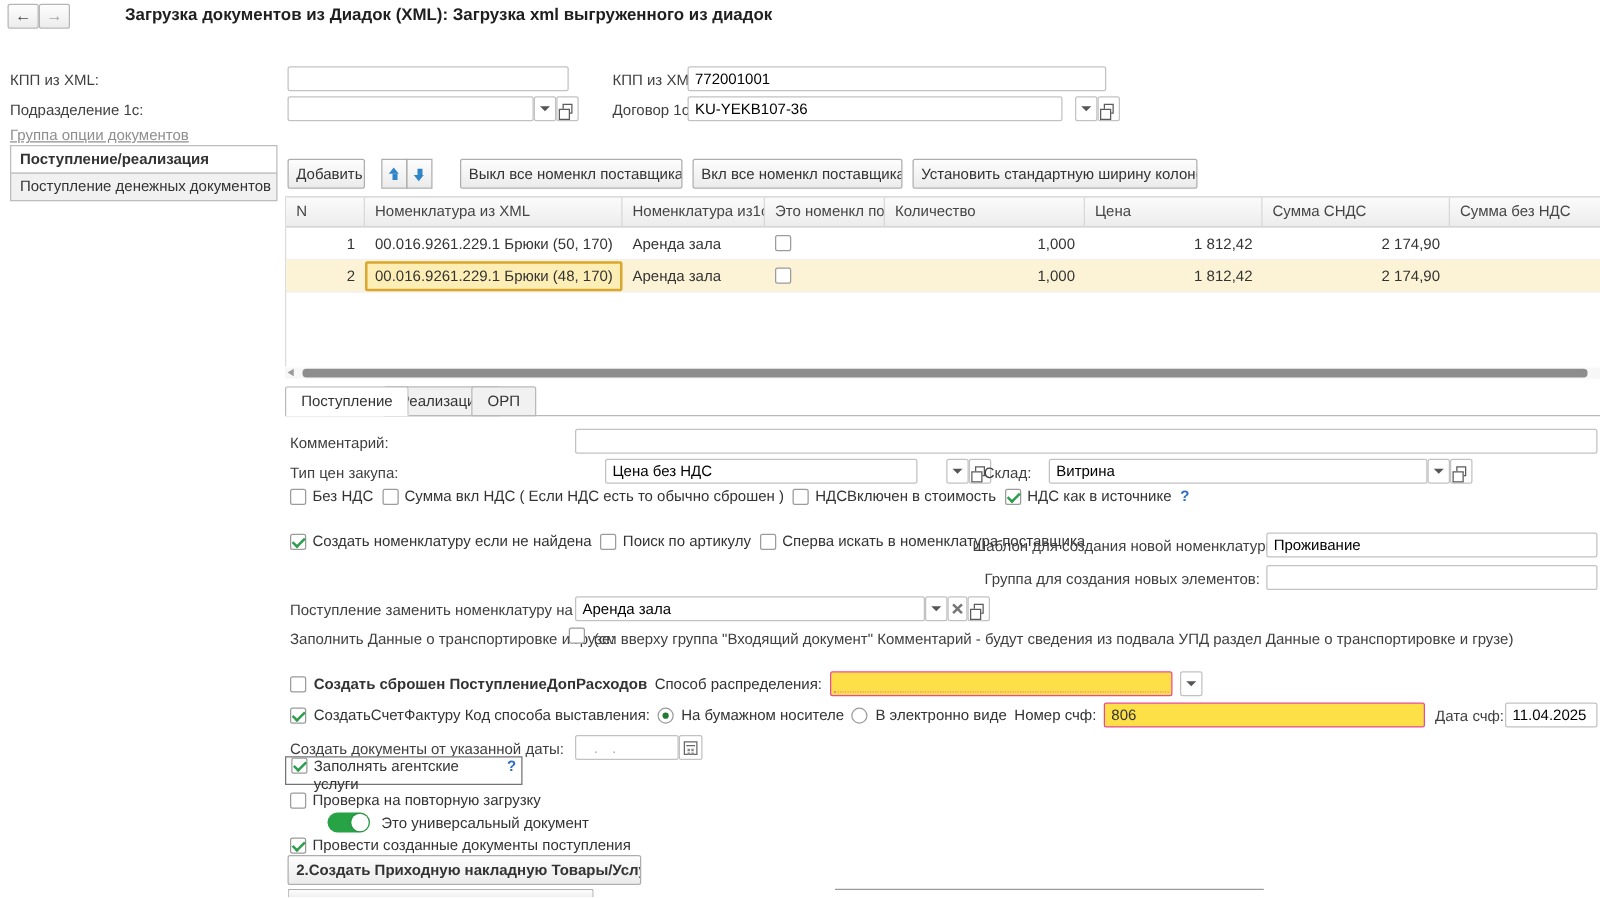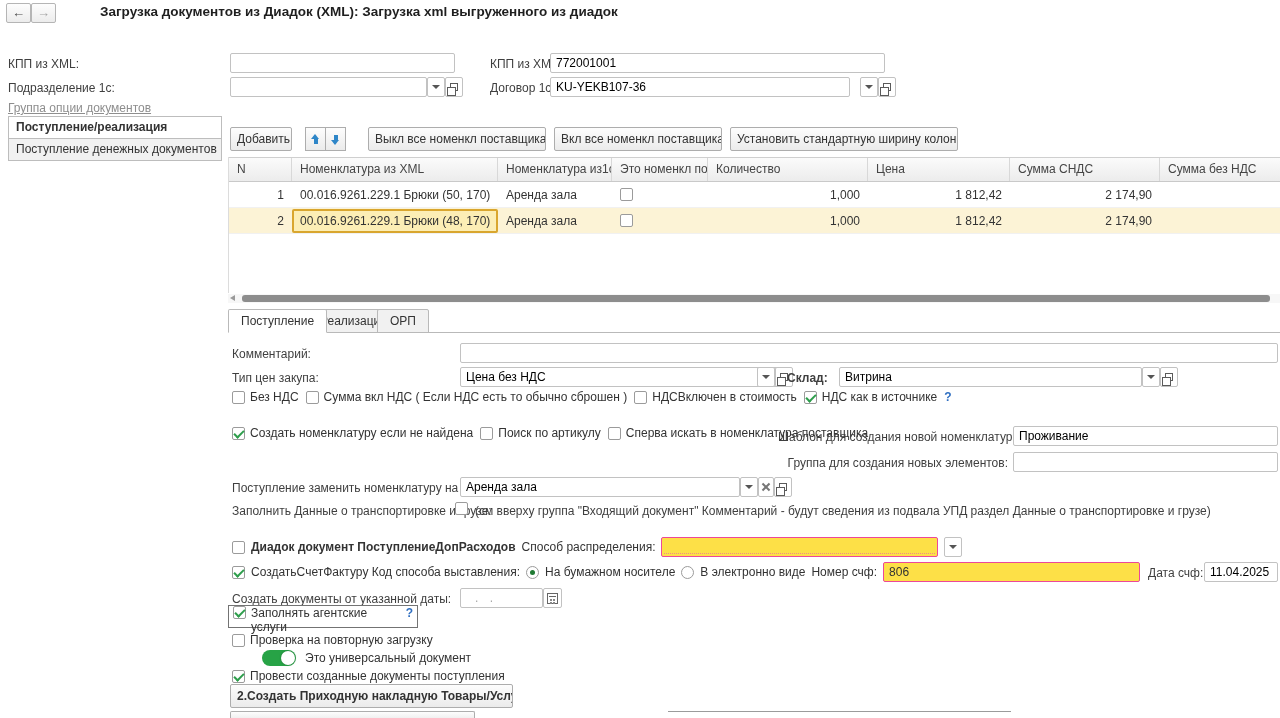--- a/index.html
+++ b/index.html
@@ -192,28 +192,28 @@
   <div class="btab active" style="left:228px;">Поступление</div>
   <div class="btab" style="left:307px;">Реализация</div>
   <div class="btab" style="left:377px;">ОРП</div>
   <div class="tabline"></div>
 
   
   <div class="lbl" style="left:232px;top:347px;">Комментарий:</div>
   <div class="inp" style="left:460px;top:343px;width:818px;"></div>
 
   <div class="lbl" style="left:232px;top:371px;">Тип цен закупа:</div>
-  <div class="inp" style="left:460px;top:367px;width:330px;">Цена без НДС</div>
+  <div class="inp" style="left:484px;top:367px;width:250px;">Цена без НДС</div>
   <div class="smallbtn" style="left:757px;top:367px;">
       <span class="ddtri"></span>
     </div>
   <div class="smallbtn" style="left:775px;top:367px;">
       <span class="lnkglyph"></span>
     </div>
-  <div class="lbl" style="left:787px;top:371px;font-weight:bold;">Склад:</div>
+  <div class="lbl" style="left:787px;top:371px;">Склад:</div>
   <div class="inp" style="left:839px;top:367px;width:303px;">Витрина</div>
   <div class="smallbtn" style="left:1142px;top:367px;">
       <span class="ddtri"></span>
     </div>
   <div class="smallbtn" style="left:1160px;top:367px;">
       <span class="lnkglyph"></span>
     </div>
 
   <div class="chkrow" style="left:232px;top:390px;">
     <span class="chk">
@@ -267,21 +267,21 @@
   <div class="smallbtn" style="left:774px;top:477px;">
       <span class="lnkglyph"></span>
     </div>
 
   <div class="lbl" style="left:232px;top:504px;">Заполнить Данные о транспортировке и грузе:</div>
   <span class="cb abs" style="left:455px;top:502px;"></span>
   <div class="lbl" style="left:475px;top:504px;">(см вверху группа "Входящий документ" Комментарий - будут сведения из подвала УПД раздел Данные о транспортировке и грузе)</div>
 
   <div class="flowrow" style="left:232px;top:537px;width:730px;">
     <span class="cb"></span>
-    <span class="bold">Диадок документ ПоступлениеДопРасходов</span>
+    <span class="bold">Создать сброшен ПоступлениеДопРасходов</span>
     <span>Способ распределения:</span>
     <span class="grow"><span></span><span class="reddot"></span></span>
     <span class="ddflat">
         <span class="ddtri"></span>
       </span>
   </div>
 
   <div class="flowrow" style="left:232px;top:562px;width:908px;">
     <span class="cb checked"></span>
     <span>СоздатьСчетФактуру Код способа выставления:</span>

